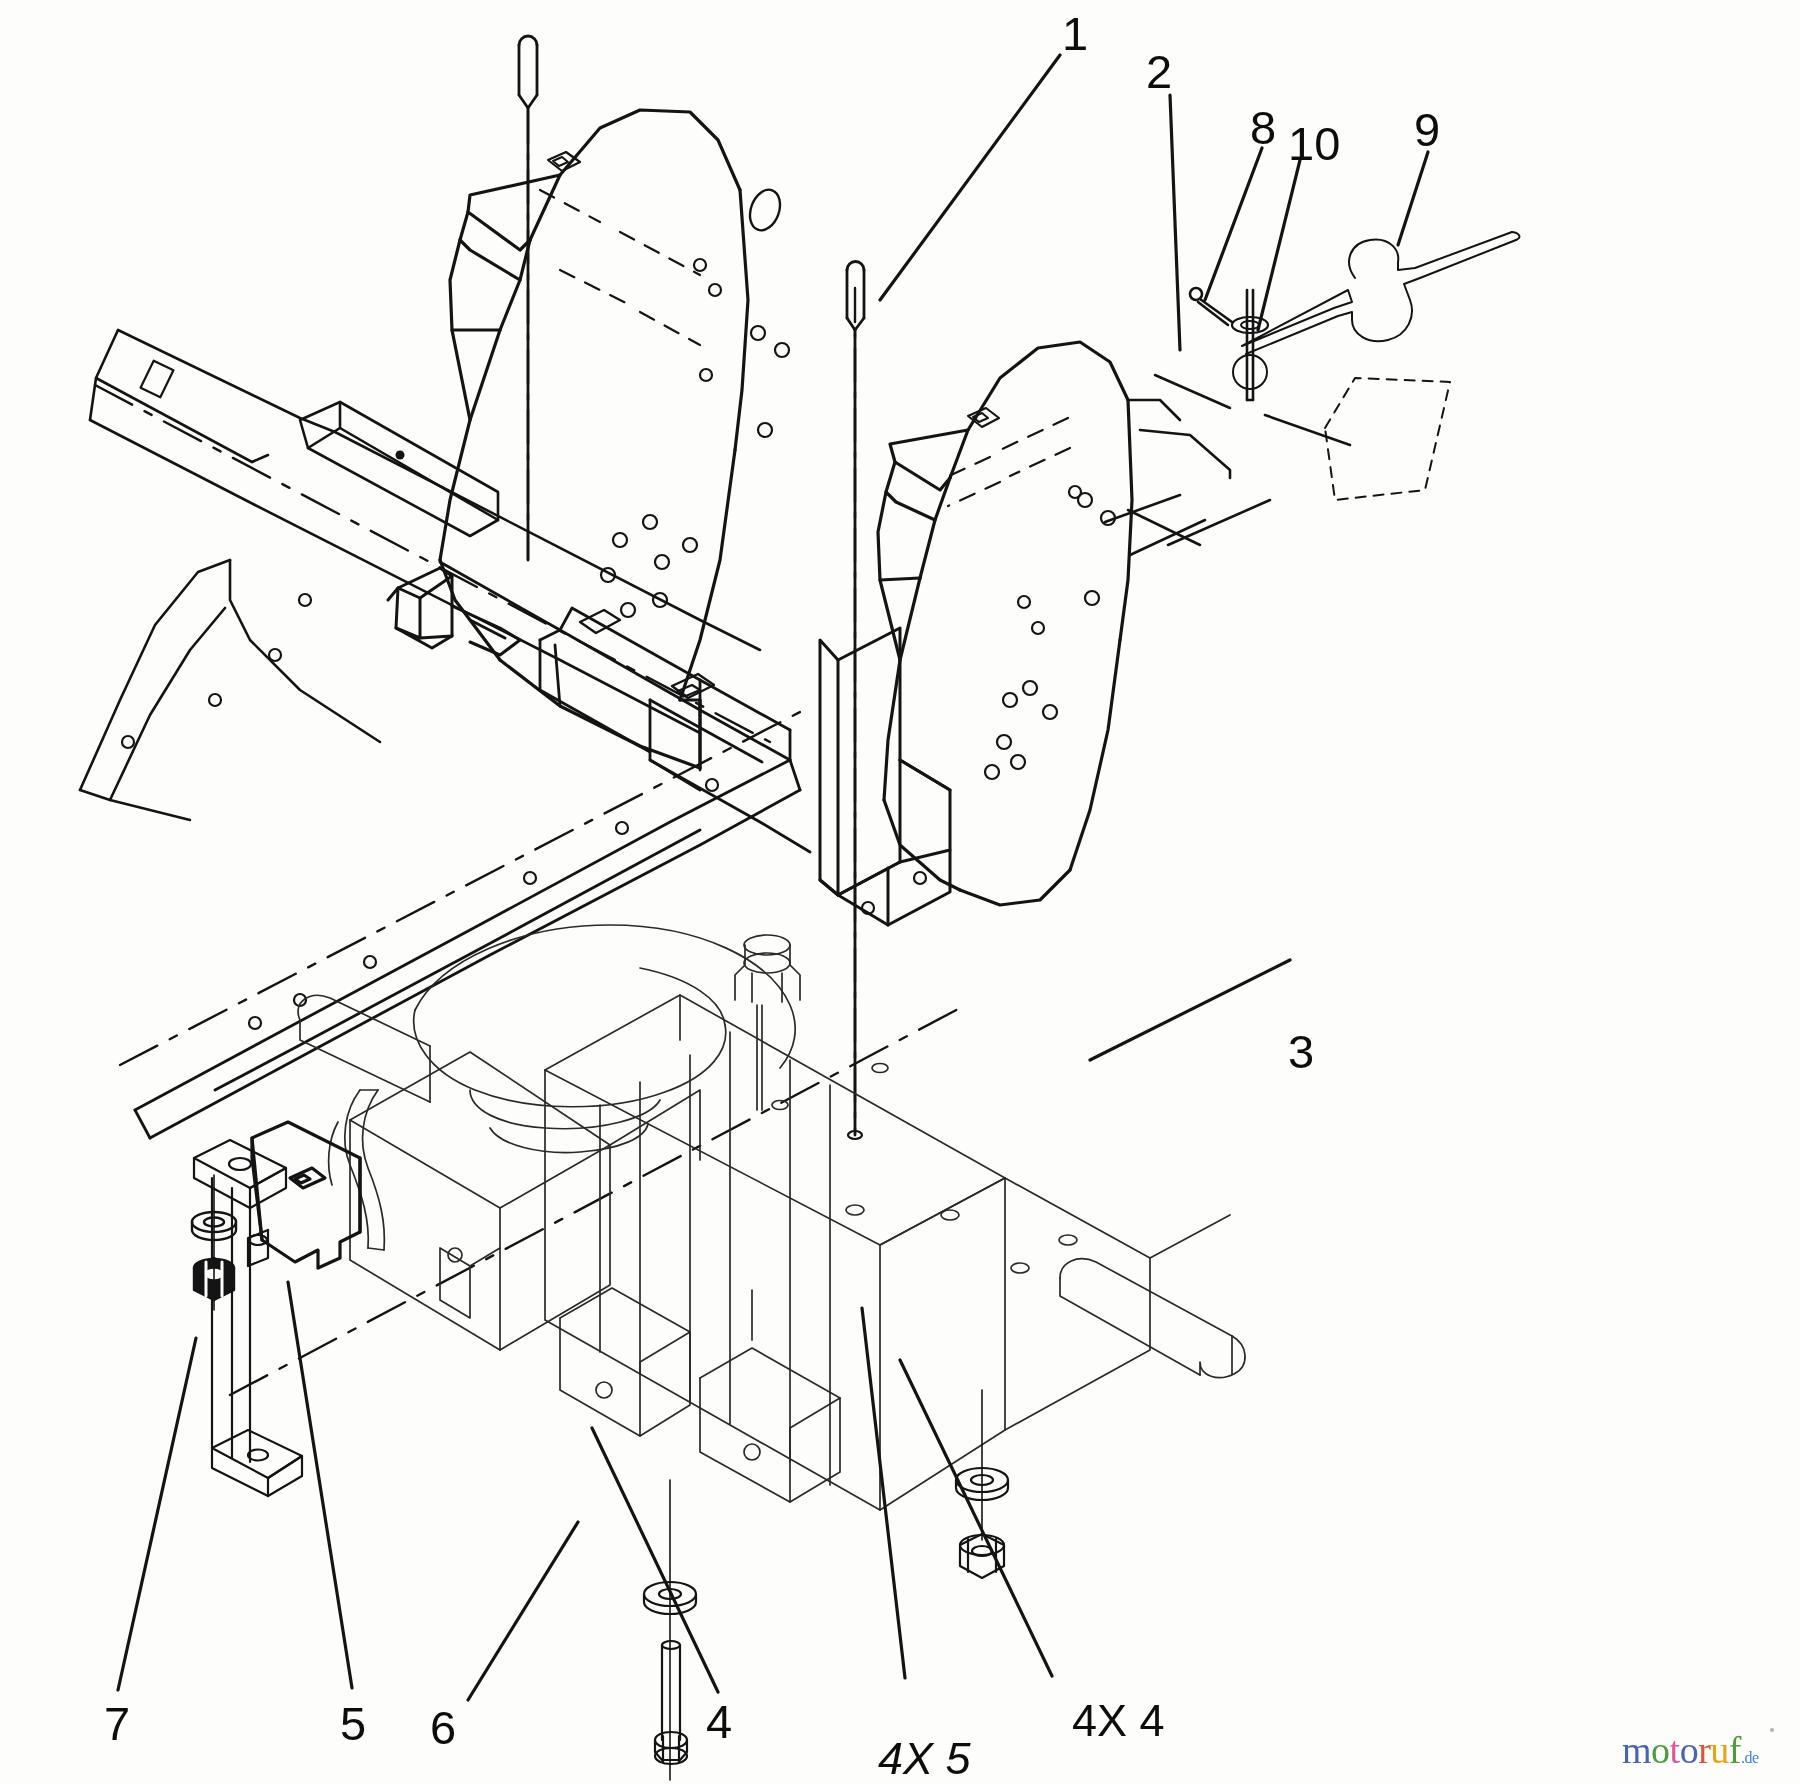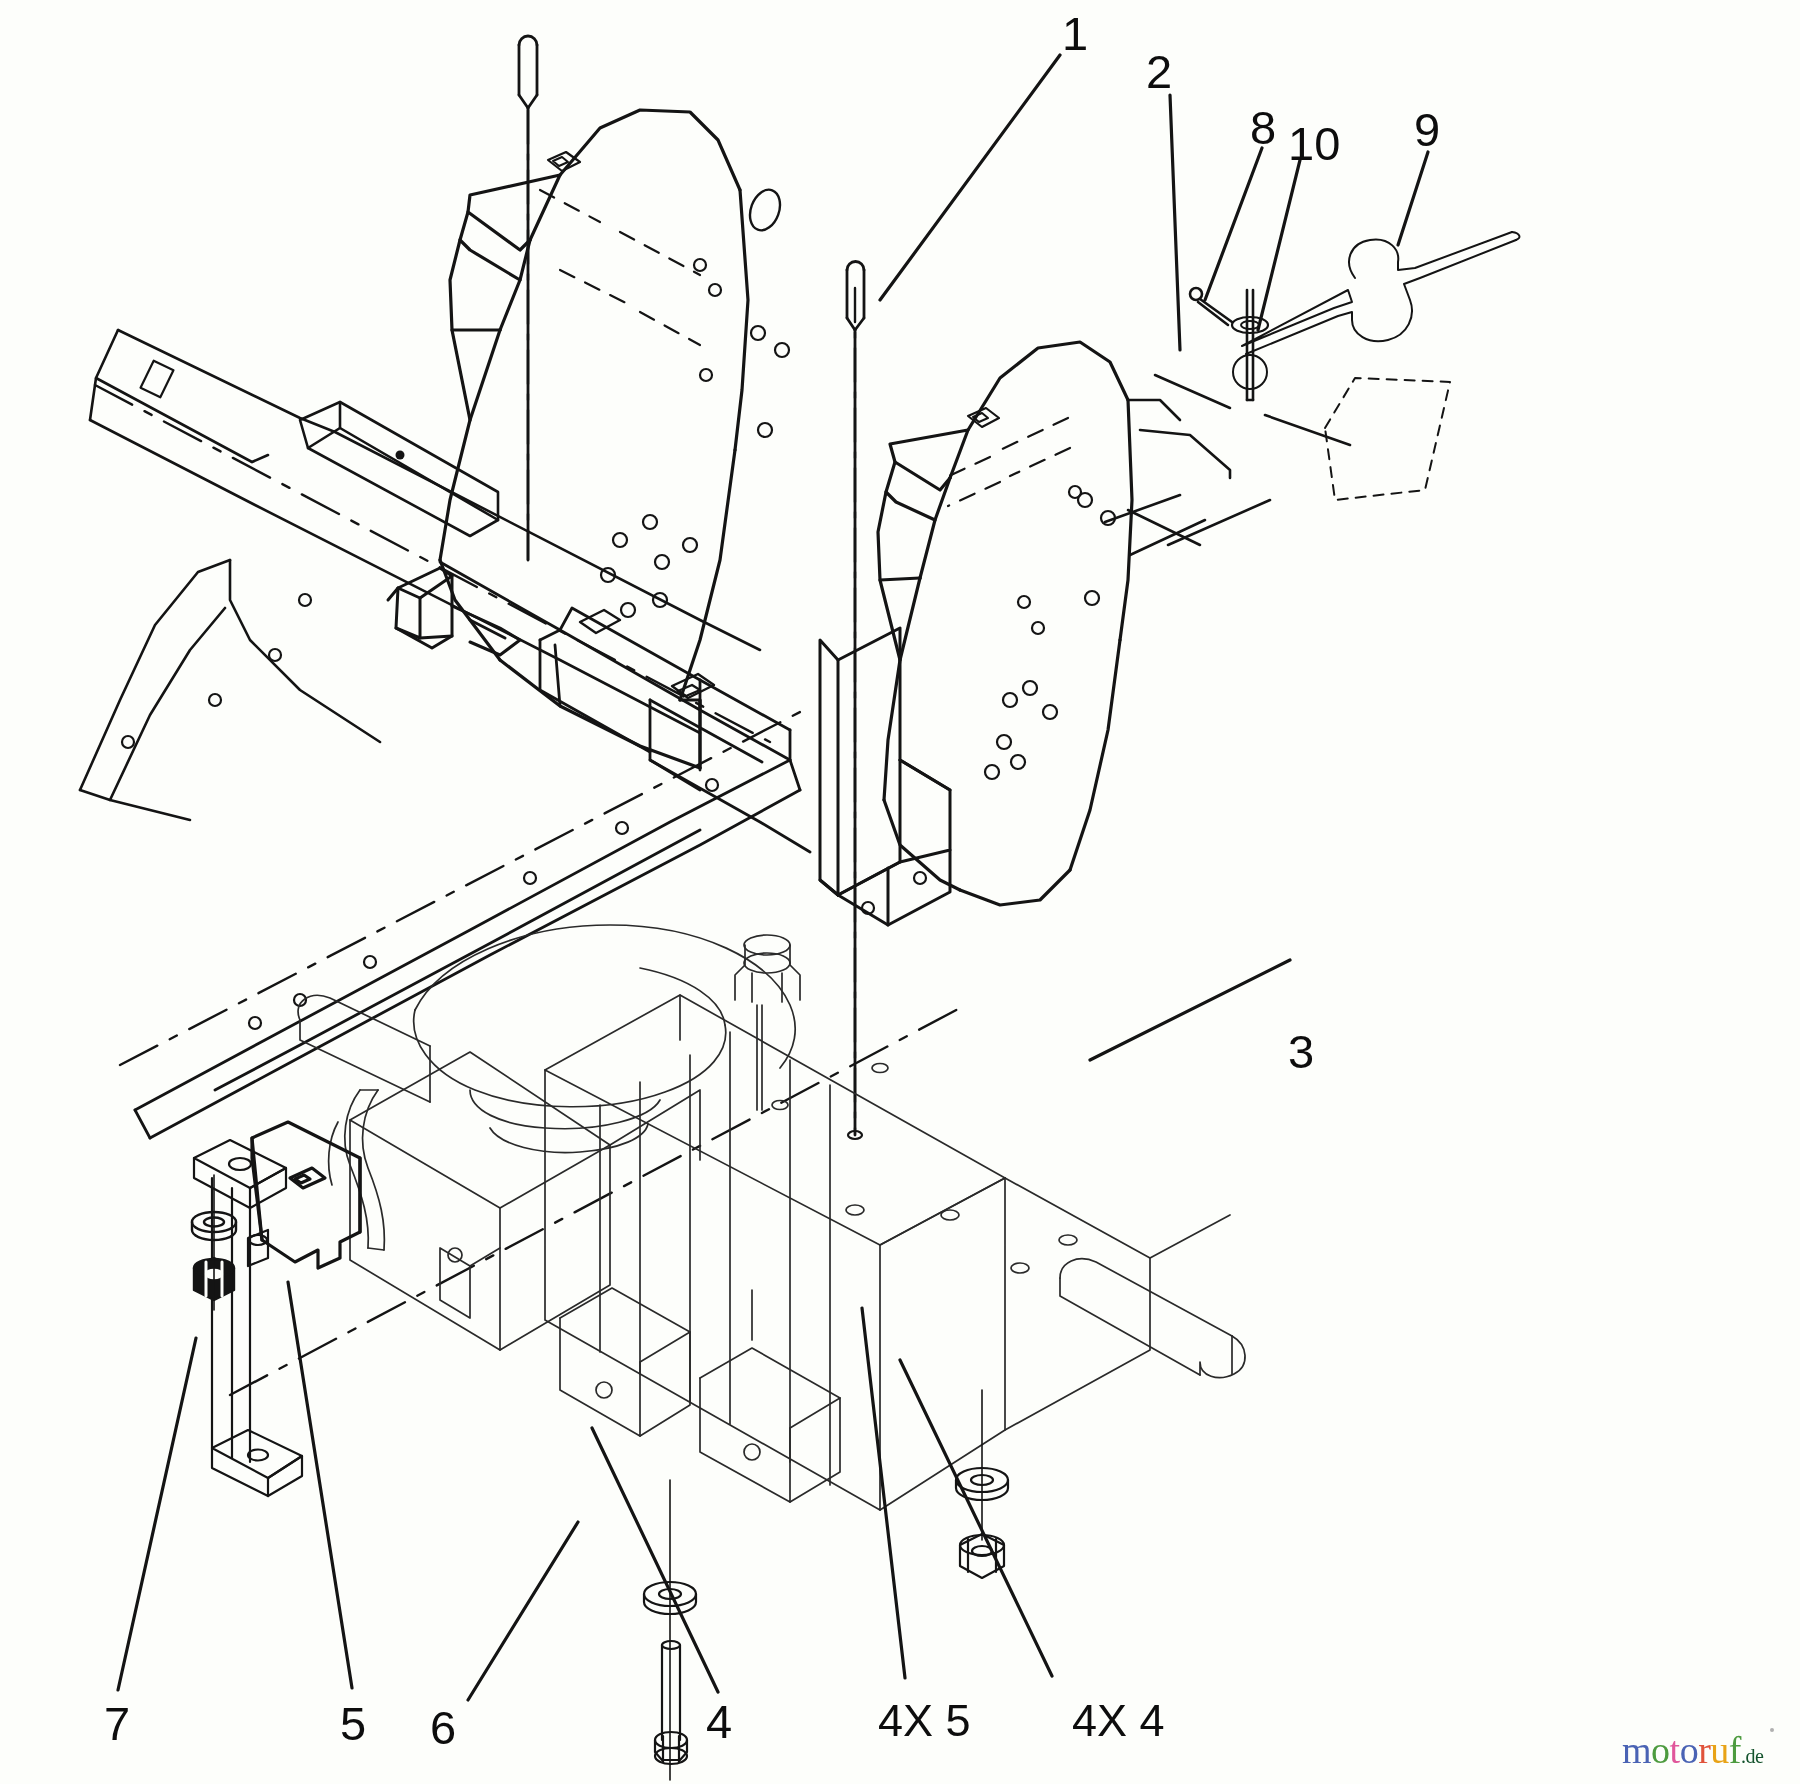--- a/index.html
+++ b/index.html
@@ -28,22 +28,22 @@
     font-family:"Liberation Serif", serif;
     font-size:38px;
     line-height:1;
     letter-spacing:-0.5px;
     white-space:nowrap;
     user-select:none;
   }
   #watermark span{display:inline-block;}
   #watermark .suffix{
     font-family:"Liberation Serif", serif;
-    font-size:20px;
-    color:#14532d;
+    font-size:16px;
+    color:#3b82f6;
     vertical-align:baseline;
   }
   #watermark .dotacc{
     position:absolute;
     left:148px;top:-3px;
     width:4px;height:4px;
     background:#b0b0b0;border-radius:50%;
   }
 </style>
 </head>
@@ -470,21 +470,21 @@
   <div class="callout" style="left:1062px;top:10px;">1</div>
   <div class="callout" style="left:1146px;top:48px;">2</div>
   <div class="callout" style="left:1250px;top:104px;">8</div>
   <div class="callout" style="left:1288px;top:120px;">10</div>
   <div class="callout" style="left:1414px;top:106px;">9</div>
   <div class="callout" style="left:1288px;top:1028px;">3</div>
   <div class="callout" style="left:104px;top:1700px;">7</div>
   <div class="callout" style="left:340px;top:1700px;">5</div>
   <div class="callout" style="left:430px;top:1704px;">6</div>
   <div class="callout" style="left:706px;top:1698px;">4</div>
-  <div class="callout small" style="left:878px;top:1698px;">4X 5</div>
+  <div class="callout small" style="left:878px;top:1736px;font-style:italic;">4X 5</div>
   <div class="callout small" style="left:1028px;top:1698px;margin-left:44px;">4X 4</div>
 
   <div id="watermark">
     <span style="color: rgb(74, 99, 180);">m</span><span style="color: rgb(77, 155, 63);">o</span><span style="color: rgb(224, 87, 155);">t</span><span style="color: rgb(74, 99, 180);">o</span><span style="color: rgb(224, 83, 58);">r</span><span style="color: rgb(232, 163, 23);">u</span><span style="color: rgb(77, 155, 63);">f</span><span class="suffix">.de</span>
     <span class="dotacc"></span>
   </div>
 
 </div>
 
 </body></html>

